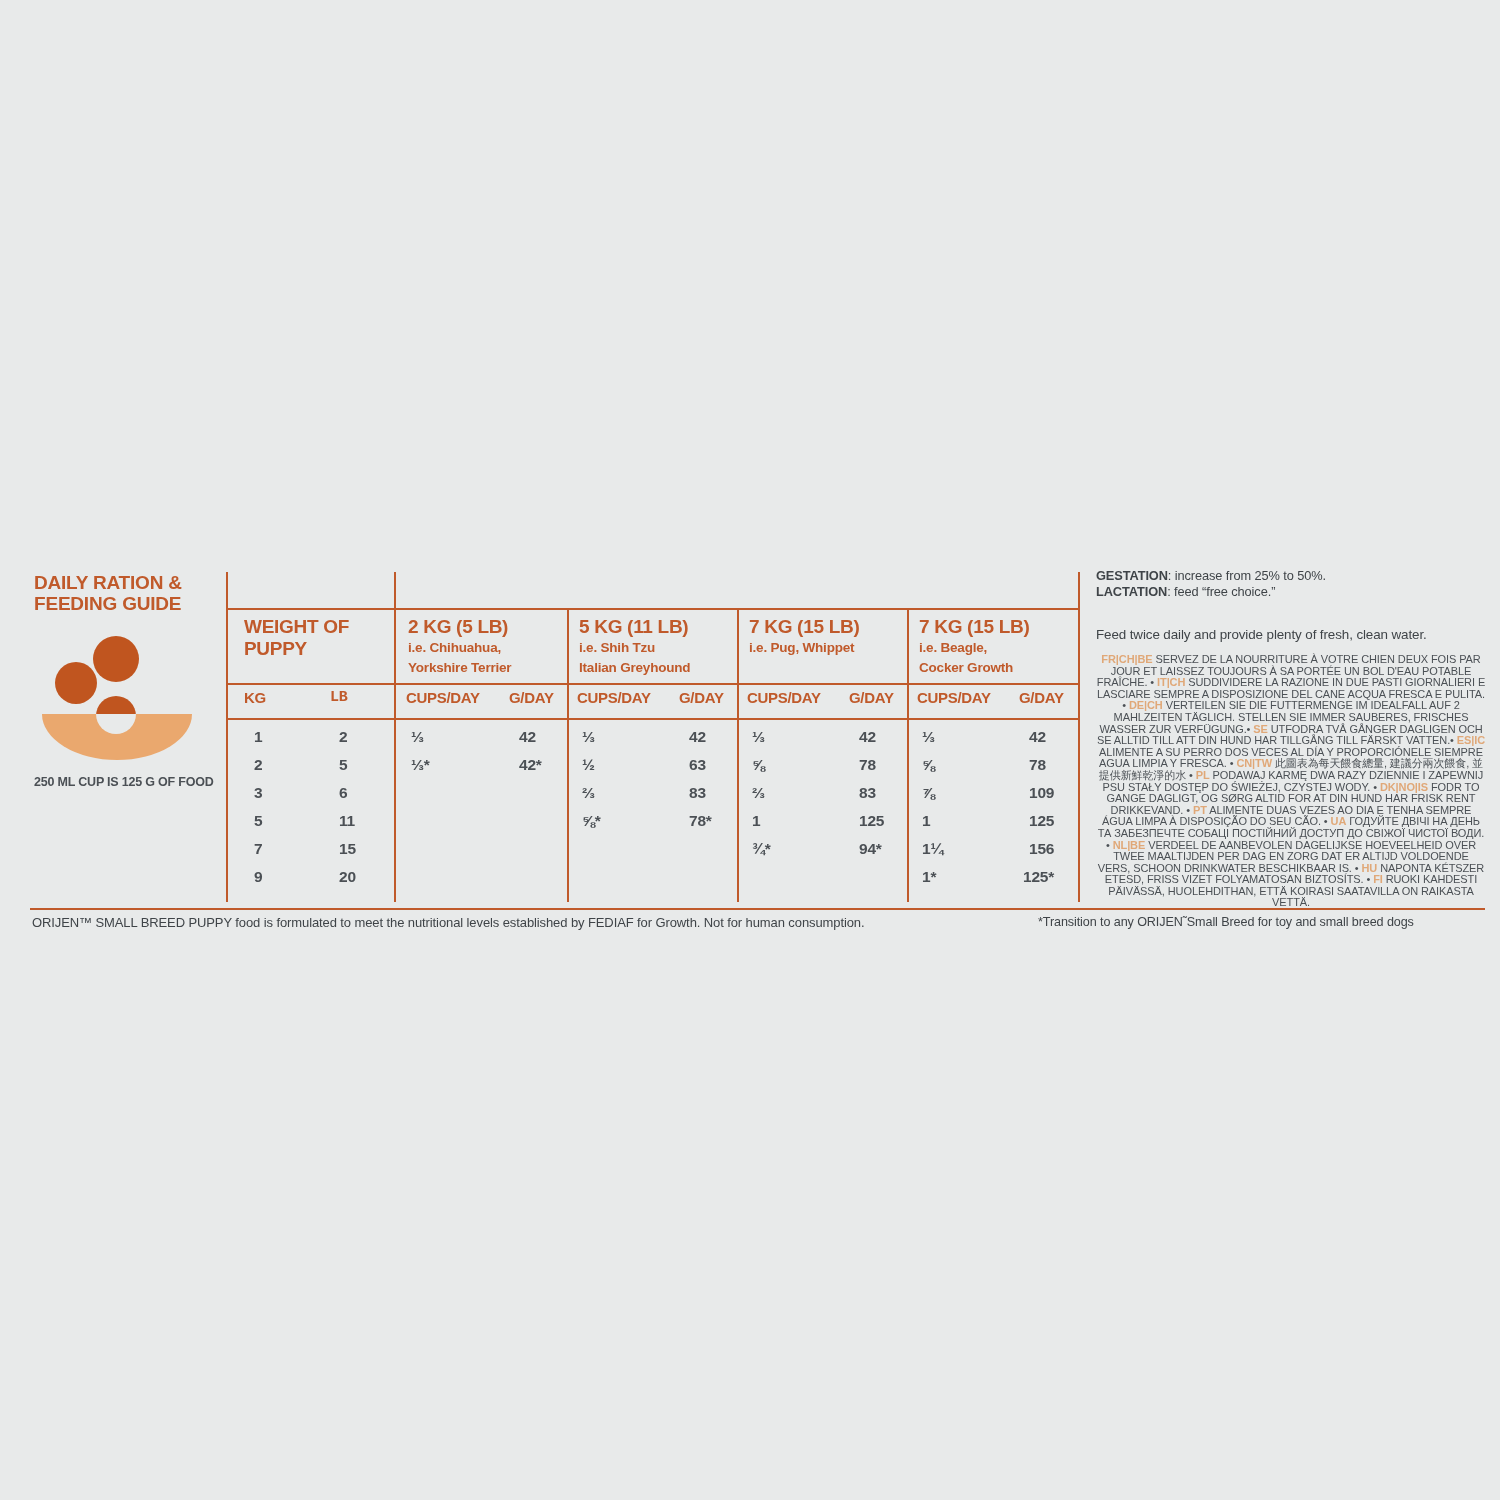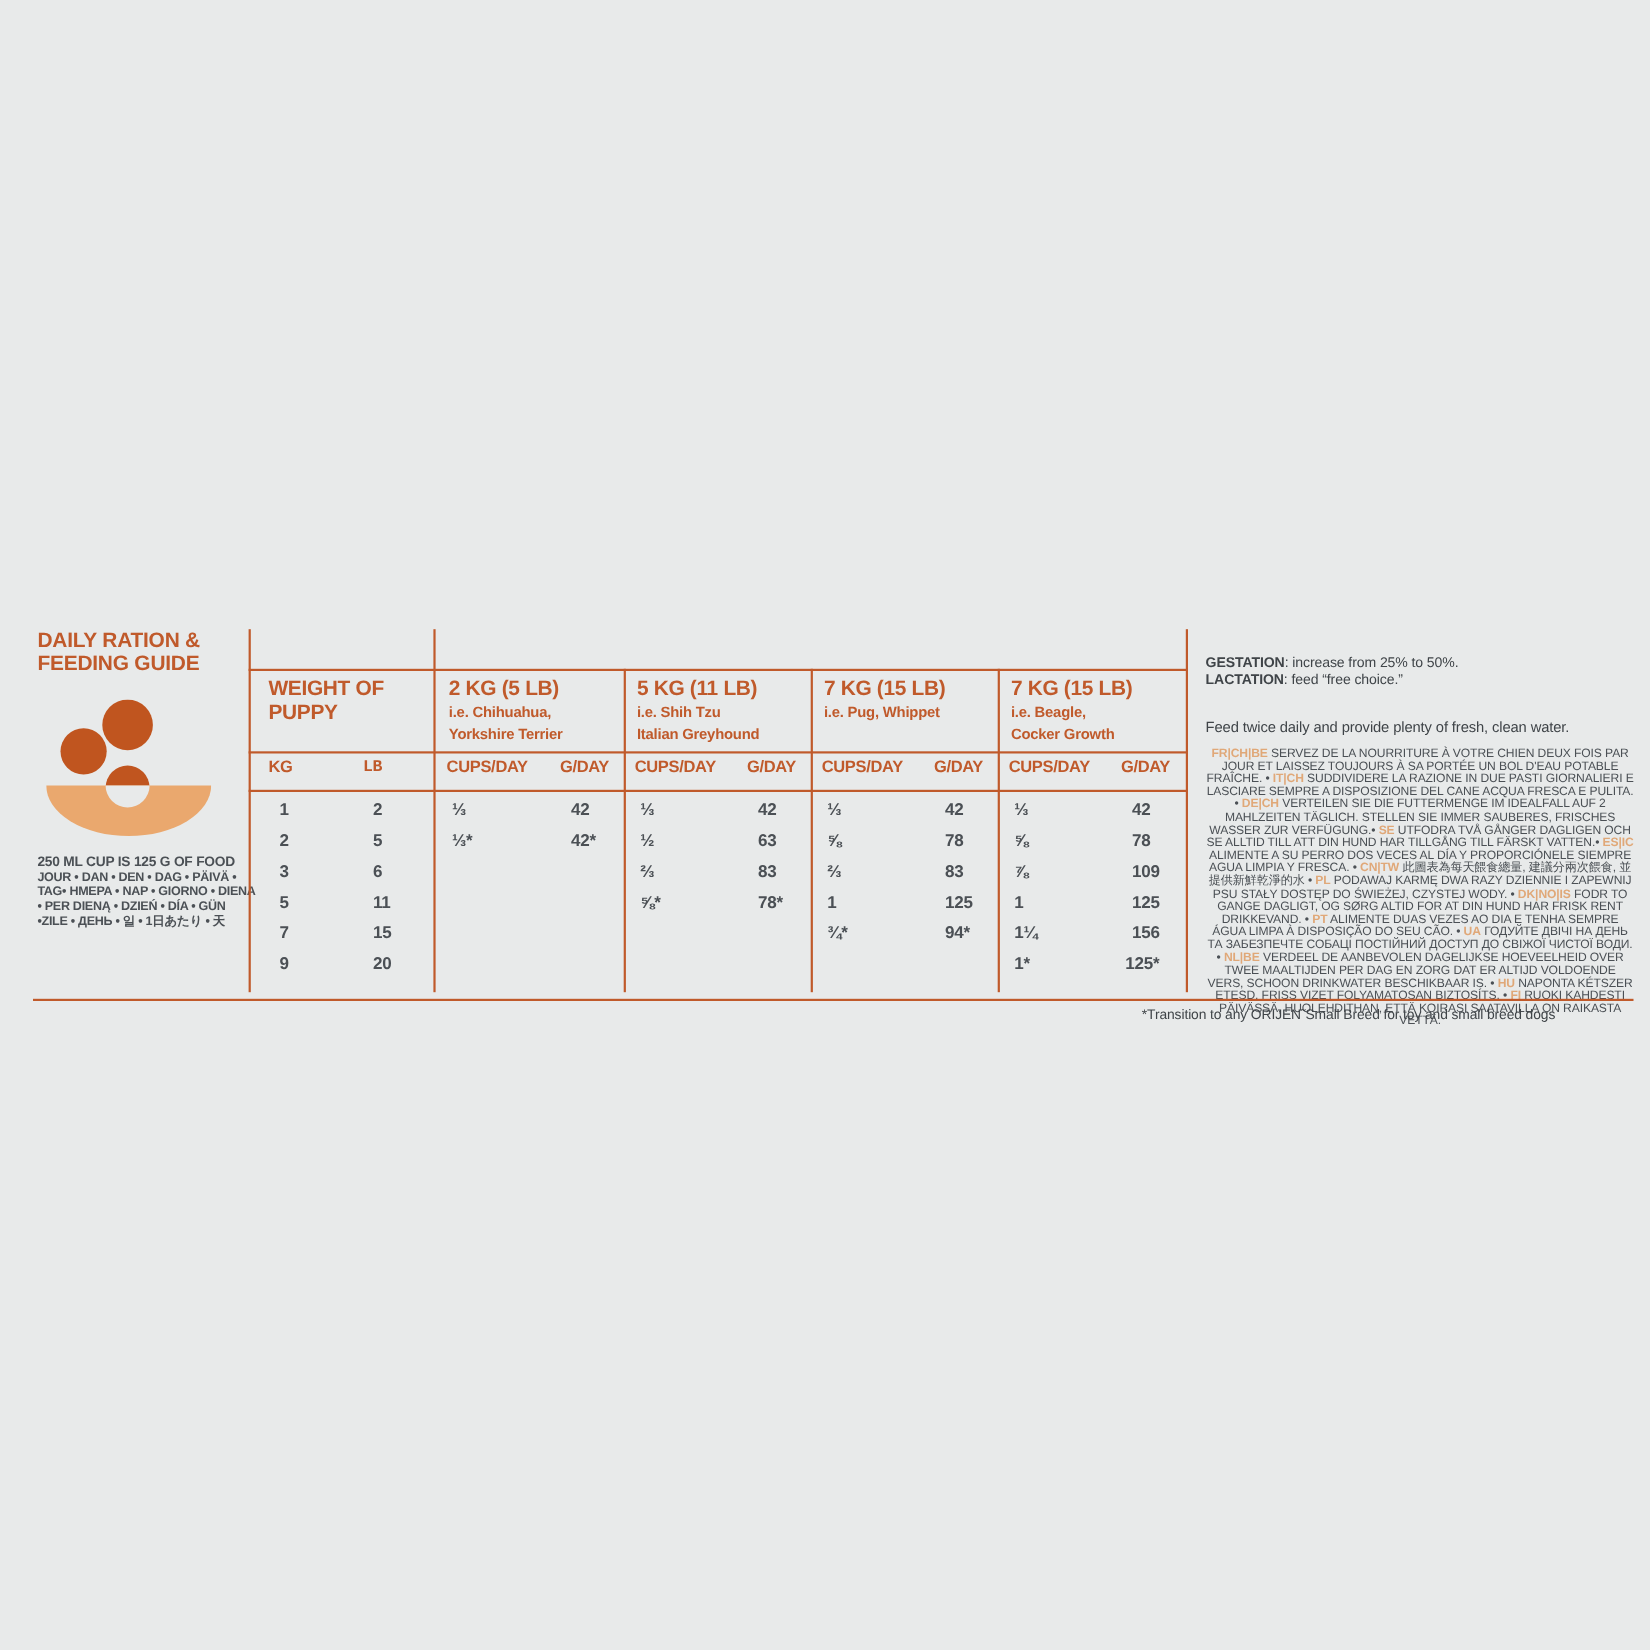--- a/index.html
+++ b/index.html
@@ -132,21 +132,21 @@
     font-size: 15.5px;
     font-weight: bold;
     letter-spacing: -0.2px;
     white-space: nowrap;
   }
 
   
   #right-block {
     position: absolute;
     left: 1096px;
-    top: 594px;
+    top: 568px;
     width: 390px;
   }
   #gest-lines {
     color: #3f4448;
     font-size: 12.8px;
     line-height: 16px;
     letter-spacing: -0.1px;
   }
   #gest-lines b { font-weight: bold; }
   #feed-note {
@@ -209,21 +209,20 @@
       <svg width="150" height="125" viewBox="0 0 150 125" xmlns="http://www.w3.org/2000/svg">
         <circle cx="74" cy="23" r="23" fill="#c0551f"></circle>
         <circle cx="34" cy="47" r="21" fill="#c0551f"></circle>
         <circle cx="74" cy="80" r="20" fill="#c0551f"></circle>
         <path d="M0 78 L150 78 A75 46 0 0 1 0 78 Z" fill="#eaa86e"></path>
         <path d="M54 78 A20 20 0 0 0 94 78 Z" fill="#e8eaea"></path>
       </svg>
     </div>
 
     <div id="cup-note">250 ML CUP IS 125 G OF FOOD</div>
-    <div id="day-langs">JOUR • DAN • DEN • DAG • PÄIVÄ • TAG• HMEPA • NAP • GIORNO • DIENA • PER DIENĄ • DZIEŃ • DÍA • GÜN •ZILE • ДЕНЬ • 일 • 1日あたり • 天</div>
   </div>
 
   <div id="table-wrap">
 
 
     <div class="vrule" style="left:0px;"></div>
     <div class="vrule" style="left:168px;"></div>
     <div class="vrule short" style="left:341px;"></div>
     <div class="vrule short" style="left:511px;"></div>
     <div class="vrule short" style="left:681px;"></div>
@@ -340,15 +339,16 @@
   <div id="right-block">
     <div id="gest-lines">
       <div><b>GESTATION</b><span>: increase from 25% to 50%.</span></div>
       <div><b>LACTATION</b><span>: feed “free choice.”</span></div>
     </div>
     <div id="feed-note">Feed twice daily and provide plenty of fresh, clean water.</div>
     <div id="multilang"><span class="lang">FR|CH|BE</span><span> SERVEZ DE LA NOURRITURE À VOTRE CHIEN DEUX FOIS PAR JOUR ET LAISSEZ TOUJOURS À SA PORTÉE UN BOL D'EAU POTABLE FRAÎCHE. • </span><span class="lang">IT|CH</span><span> SUDDIVIDERE LA RAZIONE IN DUE PASTI GIORNALIERI E LASCIARE SEMPRE A DISPOSIZIONE DEL CANE ACQUA FRESCA E PULITA. • </span><span class="lang">DE|CH</span><span> VERTEILEN SIE DIE FUTTERMENGE IM IDEALFALL AUF 2 MAHLZEITEN TÄGLICH. STELLEN SIE IMMER SAUBERES, FRISCHES WASSER ZUR VERFÜGUNG.• </span><span class="lang">SE</span><span> UTFODRA TVÅ GÅNGER DAGLIGEN OCH SE ALLTID TILL ATT DIN HUND HAR TILLGÅNG TILL FÄRSKT VATTEN.• </span><span class="lang">ES|IC</span><span> ALIMENTE A SU PERRO DOS VECES AL DÍA Y PROPORCIÓNELE SIEMPRE AGUA LIMPIA Y FRESCA. • </span><span class="lang">CN|TW</span><span> 此圖表為每天餵食總量, 建議分兩次餵食, 並提供新鮮乾淨的水 • </span><span class="lang">PL</span><span> PODAWAJ KARMĘ DWA RAZY DZIENNIE I ZAPEWNIJ PSU STAŁY DOSTĘP DO ŚWIEŻEJ, CZYSTEJ WODY. • </span><span class="lang">DK|NO|IS</span><span> FODR TO GANGE DAGLIGT, OG SØRG ALTID FOR AT DIN HUND HAR FRISK RENT DRIKKEVAND. • </span><span class="lang">PT</span><span> ALIMENTE DUAS VEZES AO DIA E TENHA SEMPRE ÁGUA LIMPA À DISPOSIÇÃO DO SEU CÃO. • </span><span class="lang">UA</span><span> ГОДУЙТЕ ДВІЧІ НА ДЕНЬ ТА ЗАБЕЗПЕЧТЕ СОБАЦІ ПОСТІЙНИЙ ДОСТУП ДО СВІЖОЇ ЧИСТОЇ ВОДИ. • </span><span class="lang">NL|BE</span><span> VERDEEL DE AANBEVOLEN DAGELIJKSE HOEVEELHEID OVER TWEE MAALTIJDEN PER DAG EN ZORG DAT ER ALTIJD VOLDOENDE VERS, SCHOON DRINKWATER BESCHIKBAAR IS. • </span><span class="lang">HU</span><span> NAPONTA KÉTSZER ETESD, FRISS VIZET FOLYAMATOSAN BIZTOSÍTS. • </span><span class="lang">FI</span><span> RUOKI KAHDESTI PÄIVÄSSÄ, HUOLEHDITHAN, ETTÄ KOIRASI SAATAVILLA ON RAIKASTA VETTÄ.</span></div>
   </div>
 
   <div id="footer-rule"></div>
+  <div id="footer-left">ORIJEN™ SMALL BREED PUPPY food is formulated to meet the nutritional levels established by FEDIAF for Growth. Not for human consumption.</div>
   <div id="footer-right">*Transition to any ORIJEN˜Small Breed for toy and small breed dogs</div>
 
 </div>
 
 </body></html>

